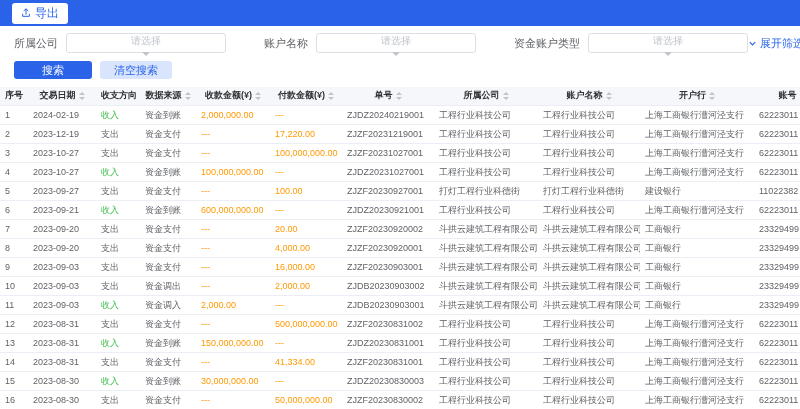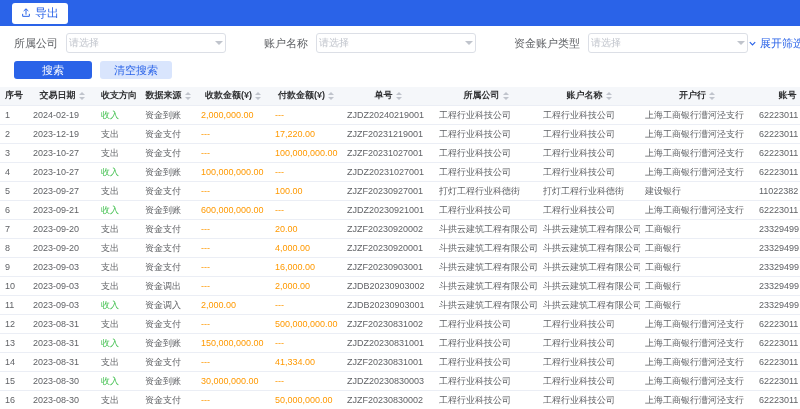--- a/index.html
+++ b/index.html
@@ -30,21 +30,21 @@
   .export-btn svg{display:block}
   
   .panel{background:#fff;padding:7px 14px 8px 14px}
   .filter-row{display:flex;align-items:center}
   .field{display:flex;align-items:center}
   .field + .field{margin-left:38px}
   .flabel{font-size:11px;color:#606266;margin-right:8px;white-space:nowrap}
   .select{
     display:flex;align-items:center;justify-content:space-between;
     width:160px;height:20px;border:1px solid #dcdfe6;border-radius:3px;
-    padding:0 2px;background:#fff;cursor:pointer;
+    padding:0 16px;background:#fff;cursor:pointer;flex-direction:column;
   }
   .select .ph{font-size:10px;color:#c0c4cc}
   .chev{width:0;height:0;border:4px solid transparent;border-top-color:#c0c4cc;margin-top:4px}
   .expand{
     margin-left:auto;display:inline-flex;align-items:center;gap:3px;
     color:var(--primary);font-size:11px;cursor:pointer;white-space:nowrap;padding-right:4px;
   }
   .btn-row{display:flex;align-items:center;gap:8px;margin-top:8px}
   .btn{border:none;border-radius:3px;font-size:11px;height:18px;cursor:pointer;font-family:inherit}
   .btn-primary{background:var(--primary);color:#fff;padding:0 28px}

